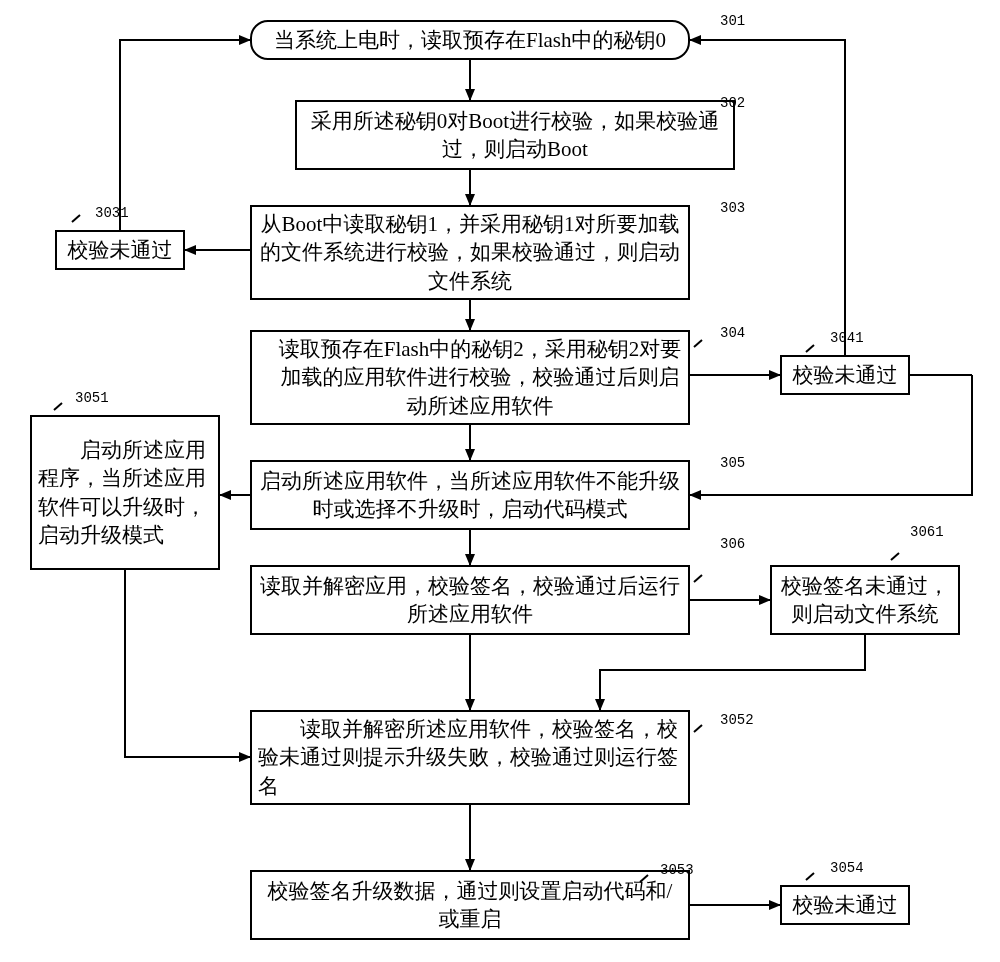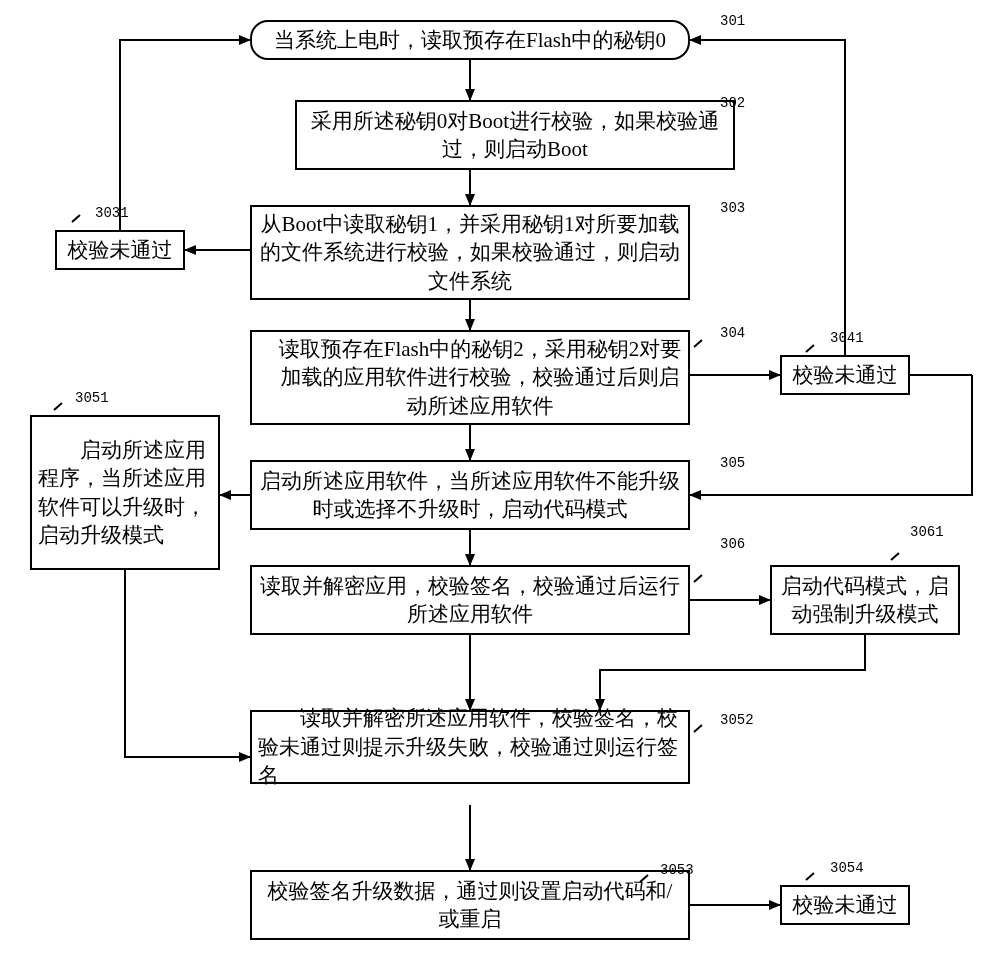--- a/index.html
+++ b/index.html
@@ -76,21 +76,21 @@
   <div class="box" style="left:250px; top:460px; width:440px; height:70px;">
     <span>启动所述应用软件，当所述应用软件不能升级时或选择不升级时，启动代码模式</span>
   </div>
   <span class="label" style="left:720px; top:455px;">305</span>
 
   <div class="box" style="left:250px; top:565px; width:440px; height:70px;">
     <span>读取并解密应用，校验签名，校验通过后运行所述应用软件</span>
   </div>
   <span class="label" style="left:720px; top:536px;">306</span>
 
-  <div class="box" style="left:250px; top:710px; width:440px; height:74px;">
+  <div class="box" style="left:250px; top:710px; width:440px; height:95px;">
     <span style="text-align:left;">　　读取并解密所述应用软件，校验签名，校验未通过则提示升级失败，校验通过则运行签名</span>
   </div>
   <span class="label" style="left:720px; top:712px;">3052</span>
 
   <div class="box" style="left:250px; top:870px; width:440px; height:70px;">
     <span>校验签名升级数据，通过则设置启动代码和/或重启</span>
   </div>
   <span class="label" style="left:660px; top:862px;text-align:center;">3053</span>
 
   <div class="box" style="left:55px; top:230px; width:130px; height:40px;">
@@ -102,21 +102,21 @@
     <span style="text-align:left;">　　启动所述应用程序，当所述应用软件可以升级时，启动升级模式</span>
   </div>
   <span class="label" style="left:75px; top:390px;">3051</span>
 
   <div class="box" style="left:780px; top:355px; width:130px; height:40px;">
     <span>校验未通过</span>
   </div>
   <span class="label" style="left:830px; top:330px;">3041</span>
 
   <div class="box" style="left:770px; top:565px; width:190px; height:70px;">
-    <span>启动代码模式，启动强制升级模式</span>
+    <span>校验签名未通过，则启动文件系统</span>
   </div>
   <span class="label" style="left:910px; top:524px;text-align:center;">3061</span>
 
   <div class="box" style="left:780px; top:885px; width:130px; height:40px;">
     <span>校验未通过</span>
   </div>
   <span class="label" style="left:830px; top:860px;">3054</span>
 
   <svg class="wire">
     <defs>

